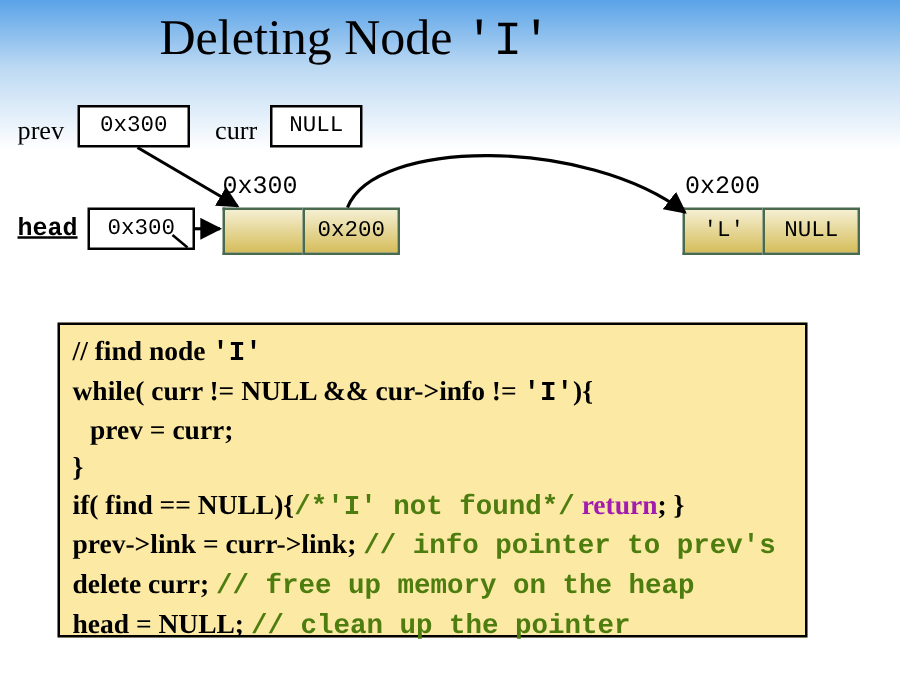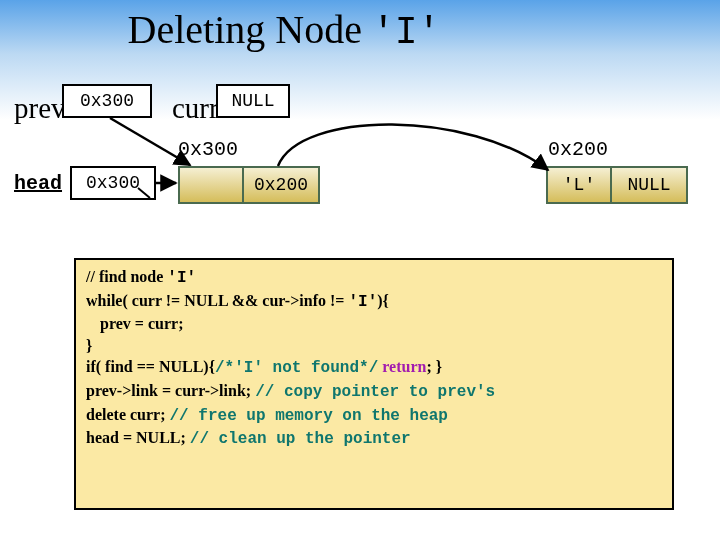--- a/index.html
+++ b/index.html
@@ -28,21 +28,21 @@
     left: 0;
     width: 568px;
     text-align: center;
     font-size: 40px;
     color: #000;
   }
   .title .code { font-family: "Courier New", monospace; font-size: 38px; }
 
   .lbl {
     position: absolute;
-    font-size: 29px;
+    font-size: 21px;
     color: #000;
   }
   .addr-cell {
     position: absolute;
     box-sizing: border-box;
     border: 2px solid #000;
     background: #fff;
     font-family: "Courier New", monospace;
     font-size: 18px;
     display: flex;
@@ -84,31 +84,30 @@
   .codebox {
     position: absolute;
     left: 46px;
     top: 258px;
     width: 600px;
     height: 252px;
     border: 2px solid #000;
     background: #fbe9a4;
     padding: 6px 10px;
     box-sizing: border-box;
-    font-size: 16px;
+    font-size: 22px;
     line-height: 1.35;
     font-family: "Times New Roman", serif;
     color: #000;
-    margin-left: 28px;
   }
   .codebox .row { white-space: nowrap; }
   .codebox .b { font-weight: bold; }
   .codebox .mono { font-family: "Courier New", monospace; font-weight: bold; }
   .codebox .kw { font-family: Liberation Serif, serif; font-weight: bold; color: #a21caf; }
-  .codebox .cmt { font-family: "Courier New", monospace; font-weight: bold; color: #0f766e; }
+  .codebox .cmt { font-family: "Courier New", monospace; font-weight: bold; color: #4d7c0f; }
   .codebox .ind1 { display:inline-block; width:14px; }
 
   svg.arrows {
     position: absolute;
     left: 0; top: 0; width: 720px; height: 540px;
     pointer-events: none;
     z-index: 2;
   }
 </style>
 </head>
@@ -154,21 +153,21 @@
         <span>NULL</span>
       </div>
   </div>
 
   <div class="codebox">
     <div class="row"><span class="b">// find node </span><span class="mono">'I'</span></div>
     <div class="row"><span class="b">while( curr != NULL  &amp;&amp;  cur-&gt;info != </span><span class="mono">'I'</span><span class="b">){</span></div>
     <div class="row"><span class="ind1"></span><span class="b">prev = curr;</span></div>
     <div class="row"><span class="b">}</span></div>
     <div class="row"><span class="b">if( find == NULL){</span><span class="cmt">/*'I' not found*/</span><span> </span><span class="kw">return</span><span class="b">; }</span></div>
-    <div class="row"><span class="b">prev-&gt;link = curr-&gt;link; </span><span class="cmt">// copy pointer to prev's</span></div>
+    <div class="row"><span class="b">prev-&gt;link = curr-&gt;link; </span><span class="cmt">// info pointer to prev's</span></div>
     <div class="row"><span class="b">delete curr; </span><span class="cmt">// free up memory on the heap</span></div>
     <div class="row"><span class="b">head = NULL; </span><span class="cmt">// clean up the pointer</span></div>
   </div>
 
   <svg class="arrows">
     <defs>
       <marker id="ah" viewBox="0 0 10 10" refX="9" refY="5" markerWidth="7" markerHeight="7" orient="auto-start-reverse">
         <path d="M 0 0 L 10 5 L 0 10 z" fill="#000"></path>
       </marker>
     </defs>

